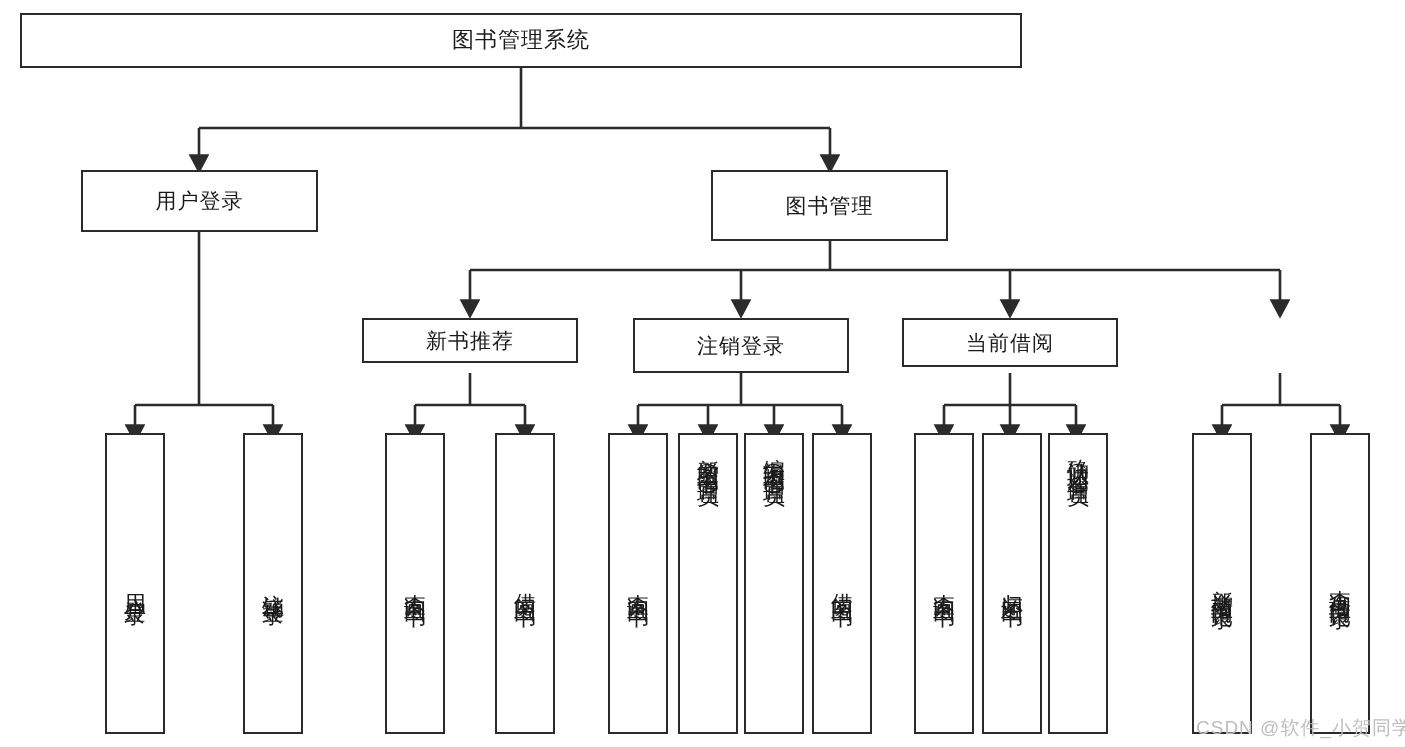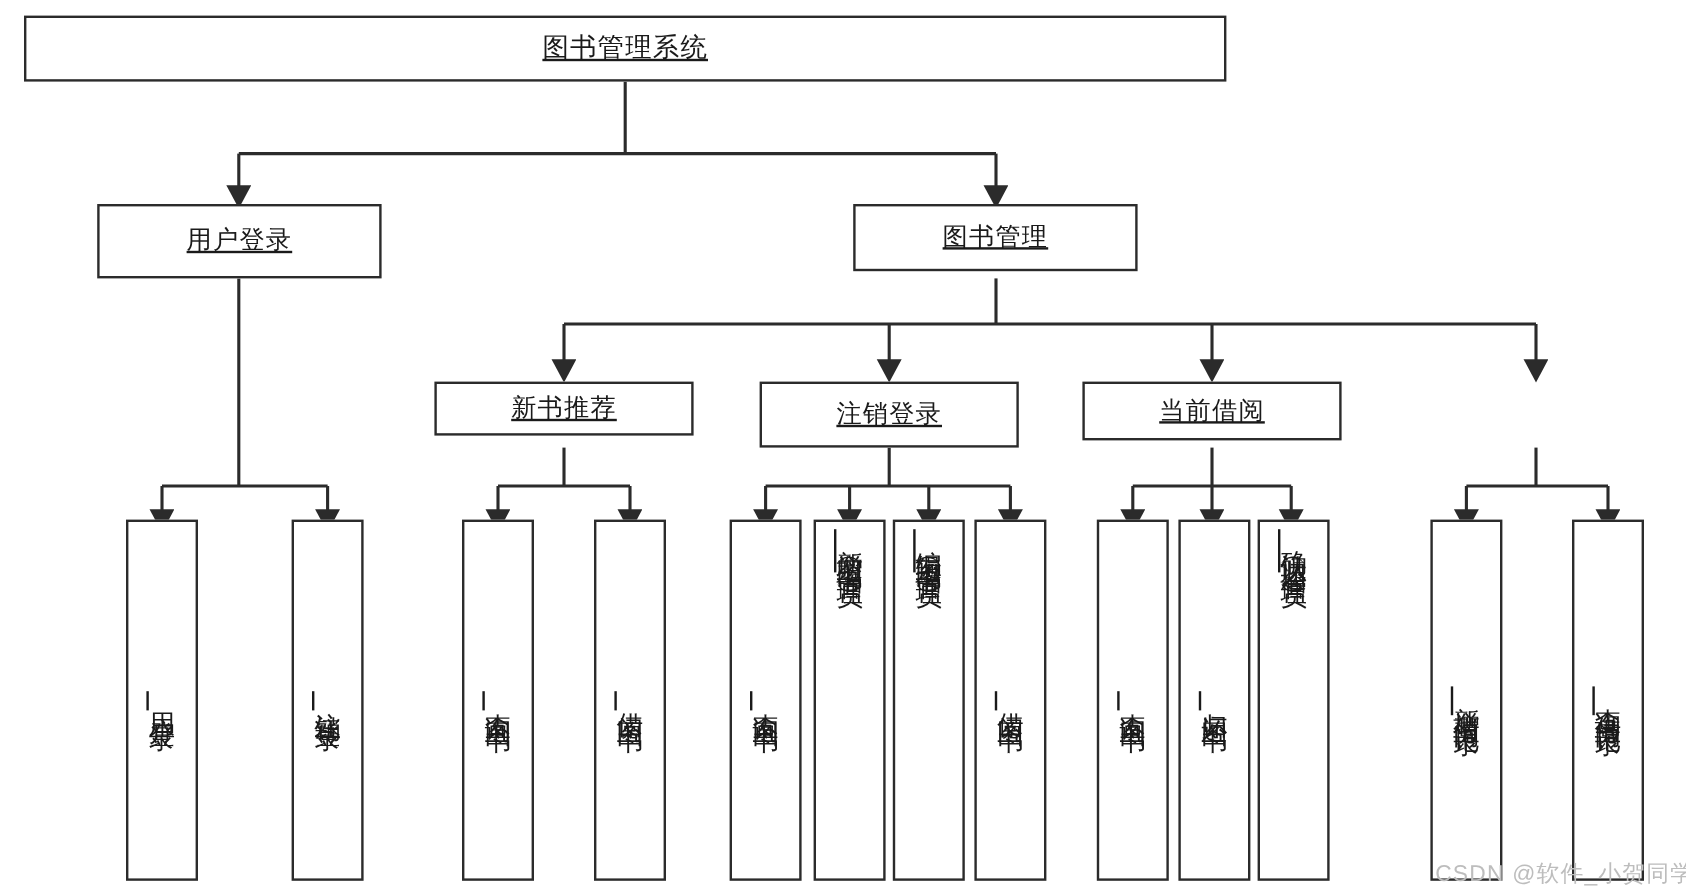--- a/index.html
+++ b/index.html
@@ -23,21 +23,20 @@
   }
   .node{
     position:absolute;
     box-sizing:border-box;
     background:#ffffff;
     border:2.5px solid #2b2b2b;
     display:flex;
     align-items:center;
     justify-content:center;
     color:#1a1a1a;
-    text-decoration:underline;
   }
   .node .label{
     display:block;
     text-align:center;
     line-height:1.22;
     white-space:nowrap;
   }
   
   .h-text .label{
     font-size:21px;
@@ -126,21 +125,21 @@
   </svg>
 
   <div class="node root h-text" style="left:20px; top:13px; width:1002px; height:55px;">
     <span class="label">图书管理系统</span>
   </div>
 
   <div class="node h-text" style="left:81px; top:170px; width:237px; height:62px;">
     <span class="label">用户登录</span>
   </div>
 
-  <div class="node h-text" style="left:711px; top:170px; width:237px; height:56px;">
+  <div class="node h-text" style="left:711px; top:170px; width:237px; height:71px;">
     <span class="label">图书管理</span>
   </div>
 
   <div class="node h-text" style="left:362px; top:318px; width:216px; height:45px;justify-content:center;">
     <span class="label">新书推荐</span>
   </div>
 
   <div class="node h-text" style="left:633px; top:318px; width:216px; height:55px;">
     <span class="label">注销登录</span>
   </div>

